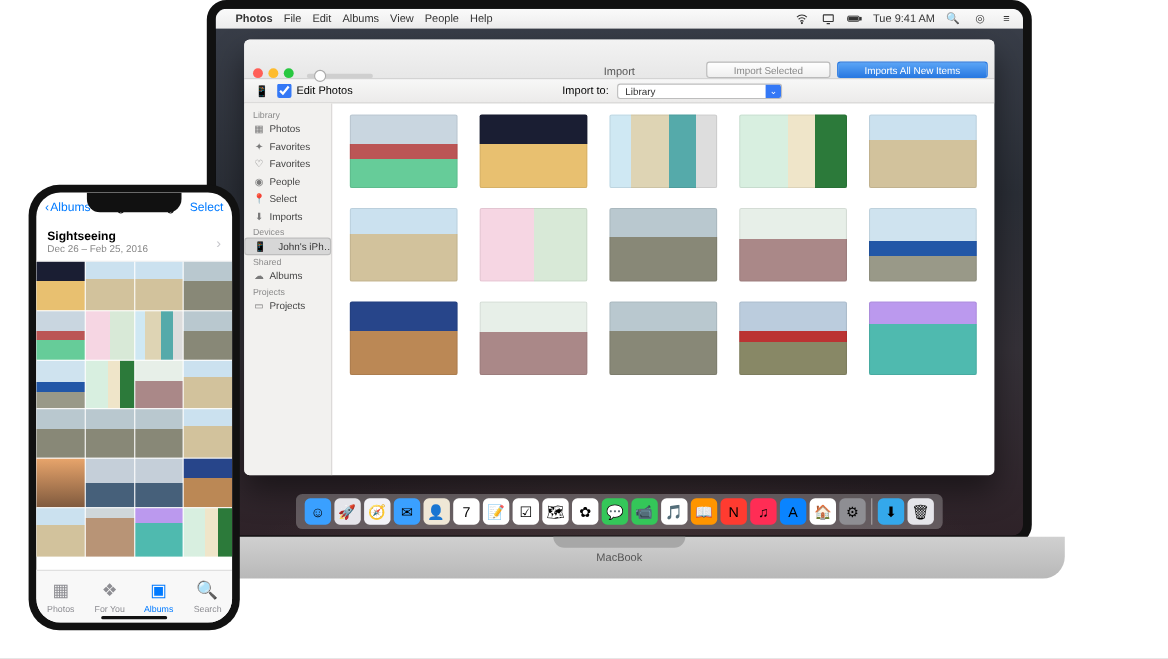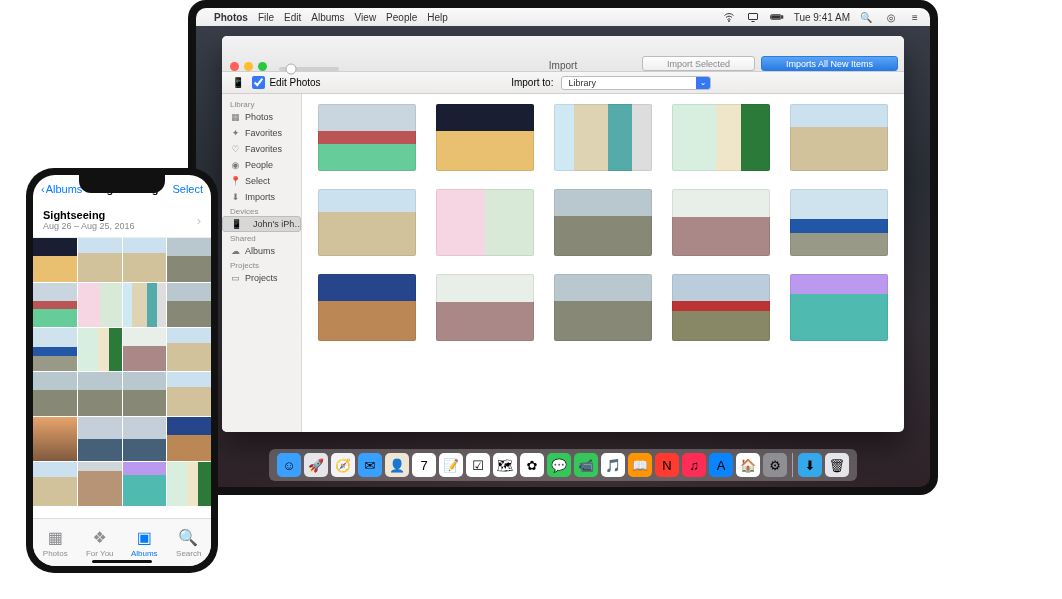--- a/index.html
+++ b/index.html
@@ -252,37 +252,42 @@
           <div class="di" style="background: rgb(255, 59, 48);">N</div>
           <div class="di" style="background: rgb(255, 45, 85);">♫</div>
           <div class="di" style="background: rgb(10, 132, 255);">A</div>
           <div class="di" style="background: rgb(255, 255, 255);">🏠</div>
           <div class="di" style="background: rgb(142, 142, 147);">⚙</div>
           <div class="dsep"></div>
           <div class="di" style="background: rgb(52, 168, 235);">⬇</div>
           <div class="di" style="background: rgb(229, 229, 234);">🗑</div>
         </div>
     </div>
+    <div class="mac-base">
+      <div class="notch"></div>
+      <div class="mac-base-top"></div>
+      <div class="mac-brand">MacBook</div>
+    </div>
   </div>
 
   <div class="iphone">
     <div class="iphone-screen">
       <div class="notchp"></div>
       <div class="nav">
         <span class="back">
           <span>‹</span>
           <span>Albums</span>
         </span>
         <span class="ttl">Sightseeing</span>
         <span class="sel" style="color:#007aff;font-size:11px">Select</span>
       </div>
       <div class="header">
         <div class="info">
           <h4>Sightseeing</h4>
-          <div class="date">Aug 26 – Aug 25, 2016</div>
+          <div class="date">Dec 26 – Feb 25, 2016</div>
         </div>
         <span class="chev">›</span>
       </div>
       <div class="pgrid" id="pgrid">
           <div class="pcell t-night"></div>
           <div class="pcell t-bldg"></div>
           <div class="pcell t-bldg"></div>
           <div class="pcell t-street"></div>
           <div class="pcell t-cars"></div>
           <div class="pcell t-pastel"></div>

